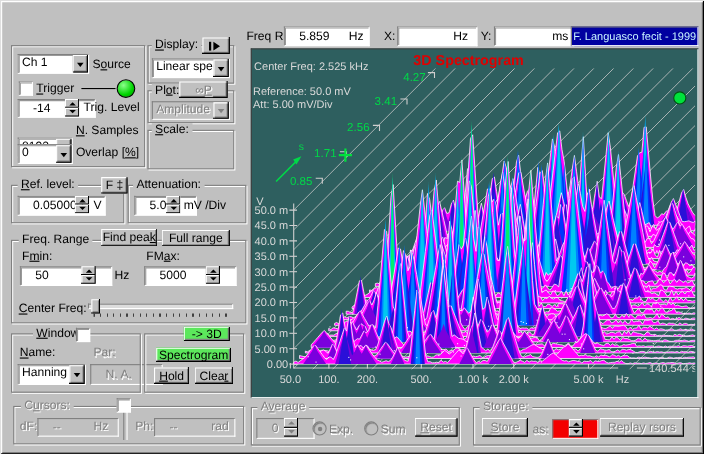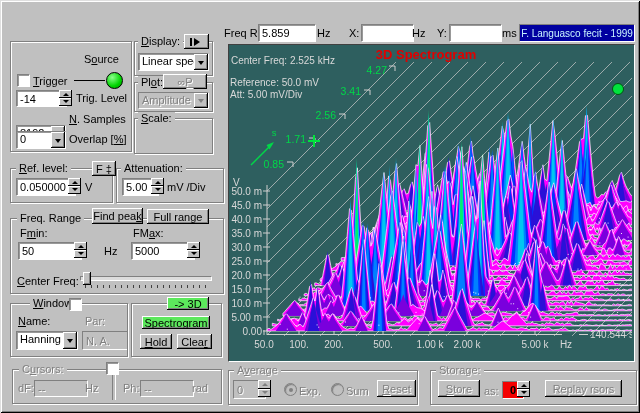--- a/index.html
+++ b/index.html
@@ -13,21 +13,21 @@
             display:flex;align-items:center;font-weight:bold;font-size:12px;}
   .appicon{width:20px;height:13px;margin:0 6px 0 3px;background:#c0c0c0;
            box-shadow:inset -1px -1px 0 #000, inset 1px 1px 0 #fff;display:flex;align-items:center;justify-content:center;}
   .tbtn{width:16px;height:14px;background:#c0c0c0;margin-left:1px;
         box-shadow:inset -1px -1px 0 #000, inset 1px 1px 0 #fff, inset -2px -2px 0 #808080;
         display:flex;align-items:center;justify-content:center;color:#000;}
   .group{border:1px solid #808080;box-shadow:inset 1px 1px 0 #fff, 1px 1px 0 #fff;z-index:1;}
   .glab{background:#c0c0c0;padding:0 3px;line-height:12px;z-index:2;white-space:nowrap;}
   .sunk{background:#fff;border:1px solid;border-color:#808080 #fff #fff #808080;
         box-shadow:inset 1px 1px 0 rgba(0,0,0,.4);}
-  .edit{font-size:11px;display:flex;align-items:center;padding:0 3px;overflow:hidden;white-space:nowrap;}
+  .edit{font-size:11px;display:flex;align-items:center;padding:0 13px;overflow:hidden;white-space:nowrap;}
   .disfield{background:#c0c0c0;color:#808080;text-shadow:1px 1px 0 #fff;}
   .btn{background:#c0c0c0;box-shadow:inset -1px -1px 0 #000, inset 1px 1px 0 #fff, inset -2px -2px 0 #808080;
        display:flex;align-items:center;justify-content:center;font-size:11px;white-space:nowrap;z-index:3;}
   .green{background:#5ce85c;}
   .combo{display:flex;}
   .cval{flex:1;font-size:11px;padding:1px 0 0 3px;overflow:hidden;white-space:nowrap;}
   .carrow{width:14px;background:#c0c0c0;box-shadow:inset -1px -1px 0 #000, inset 1px 1px 0 #fff, inset -2px -2px 0 #808080;
           display:flex;align-items:center;justify-content:center;}
   .tdown{width:0;height:0;border:3px solid transparent;border-top:4px solid #000;margin-top:4px;}
   .tdown.g{border-top-color:#808080;}
@@ -70,20 +70,26 @@
     </div>
   <span class="abs lbl" style="left:412px;top:27px">Hz</span>
   <span class="abs lbl" style="left:437px;top:27px">Y:</span>
   <div class="abs sunk edit" style="left:449px;top:24px;width:45px;height:16px">
       <span></span>
     </div>
   <span class="abs lbl" style="left:502px;top:27px">ms</span>
   <div class="abs banner" style="left:519px;top:24px;width:114px;height:16px">F. Languasco fecit - 1999</div>
 
   <div class="abs group" style="left:10px;top:41px;width:120px;height:109px"></div>
+  <div class="abs sunk combo" style="left:16px;top:49px;width:63px;height:16px">
+    <span class="cval">Ch 1</span>
+    <span class="carrow">
+        <i class="tdown"></i>
+      </span>
+  </div>
   <span class="abs lbl" style="left:84px;top:53px">S<u>o</u>urce</span>
   <span class="abs chk" style="left:17px;top:74px"></span>
   <span class="abs lbl" style="left:33px;top:75px"><u>T</u>rigger</span>
   <div class="abs" style="left:74px;top:80px;width:31px;height:1px;background:#000"></div>
   <span class="abs led" style="left:106px;top:72px"></span>
   <div class="abs sunk edit" style="left:16px;top:90px;width:43px;height:15px">
       <span>-14</span>
     </div>
   <div class="abs spin" style="left:59px;top:90px;width:13px;height:15px">
     <span class="sb">

